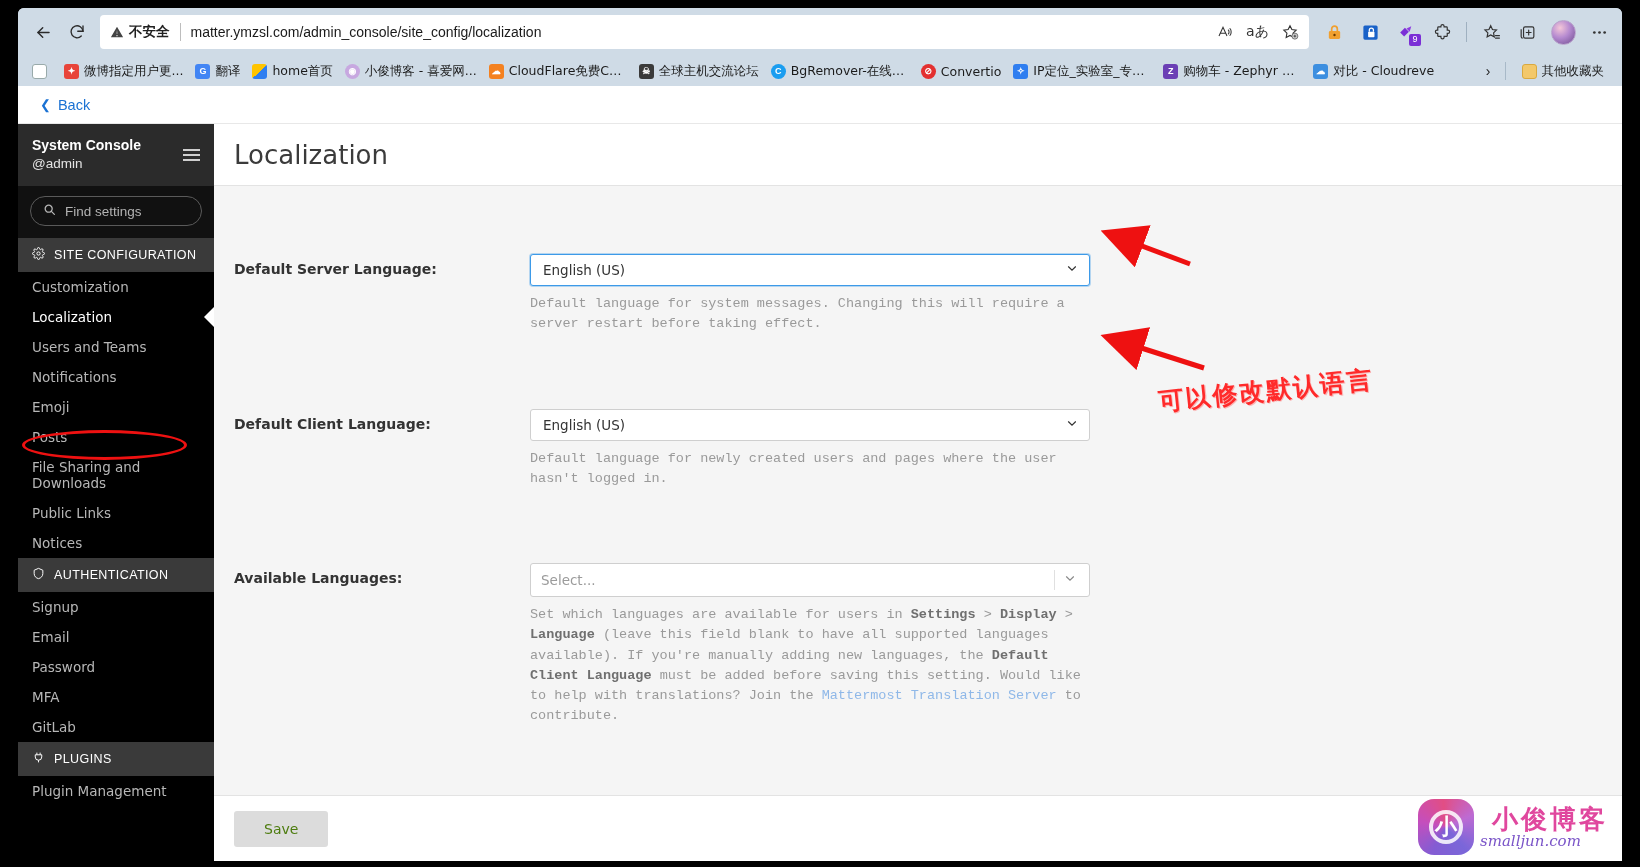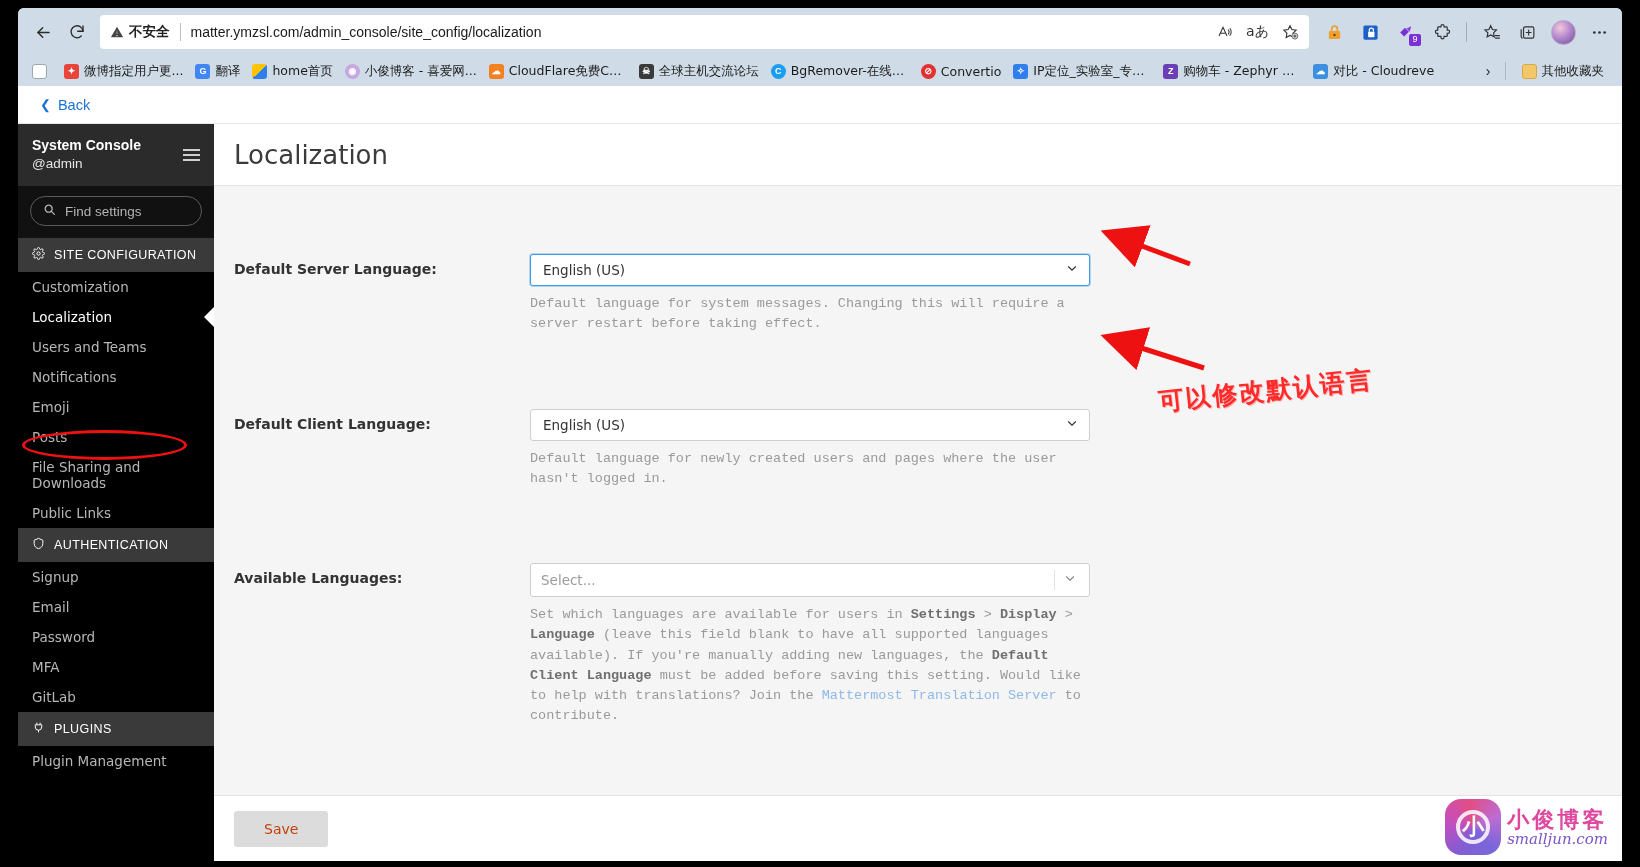--- a/index.html
+++ b/index.html
@@ -292,21 +292,21 @@
   .footer-bar {
     height: 66px;
     background: #ffffff;
     border-top: 1px solid #e3e3e3;
     display: flex; align-items: center;
     padding-left: 20px;
     flex: 0 0 auto;
   }
   .save-btn {
     background: #dcdcdc;
-    color: #c2410c;
+    color: #4d7c0f;
     border: none;
     border-radius: 3px;
     font-size: 14px;
     padding: 10px 30px;
     font-family: "DejaVu Sans", sans-serif;
   }
 
   
   .annot-layer {
     position: absolute; left: 0; top: 0; right: 0; bottom: 0;
@@ -345,22 +345,22 @@
     border: 4px solid rgba(255,255,255,.85);
   }
   .wm-logo .glyph {
     position: absolute; inset: 0;
     display: flex; align-items: center; justify-content: center;
     color: #fff; font-size: 22px; font-weight: bold;
     font-family: "DejaVu Sans", sans-serif;
   }
   .wm-text { display: flex; flex-direction: column; line-height: 1; }
   .wm-cn {
-    font-size: 22px; font-weight: bold; color: #e0479e;
-    font-family: "DejaVu Serif", serif; letter-spacing: 3px;
+    font-size: 26px; font-weight: bold; color: #e0479e;
+    font-family: "DejaVu Serif", serif; letter-spacing: 3px; margin-left: 12px;
   }
   .wm-en {
     font-size: 15px; color: #7a54c8; font-style: italic;
     font-family: "DejaVu Serif", serif; margin-top: 2px;
   }
 </style>
 </head>
 <body>
 
 <div class="screen">
@@ -567,20 +567,21 @@
             <span>SITE CONFIGURATION</span>
           </div>
           <div class="sb-item"><span>Customization</span></div>
           <div class="sb-item active"><span>Localization</span><span class="caret"></span></div>
           <div class="sb-item"><span>Users and Teams</span></div>
           <div class="sb-item"><span>Notifications</span></div>
           <div class="sb-item"><span>Emoji</span></div>
           <div class="sb-item"><span>Posts</span></div>
           <div class="sb-item"><span>File Sharing and Downloads</span></div>
           <div class="sb-item"><span>Public Links</span></div>
+          <div class="sb-item"><span>Notices</span></div>
 
           <div class="sb-section">
             <span>
               <svg width="13" height="13" viewBox="0 0 24 24" fill="none" stroke="#fff" stroke-width="1.8">
                   <path d="M12 2.5 20 6v6c0 5-3.4 8.4-8 9.5C7.4 20.4 4 17 4 12V6z"></path>
                 </svg>
             </span>
             <span>AUTHENTICATION</span>
           </div>
           <div class="sb-item"><span>Signup</span></div>

